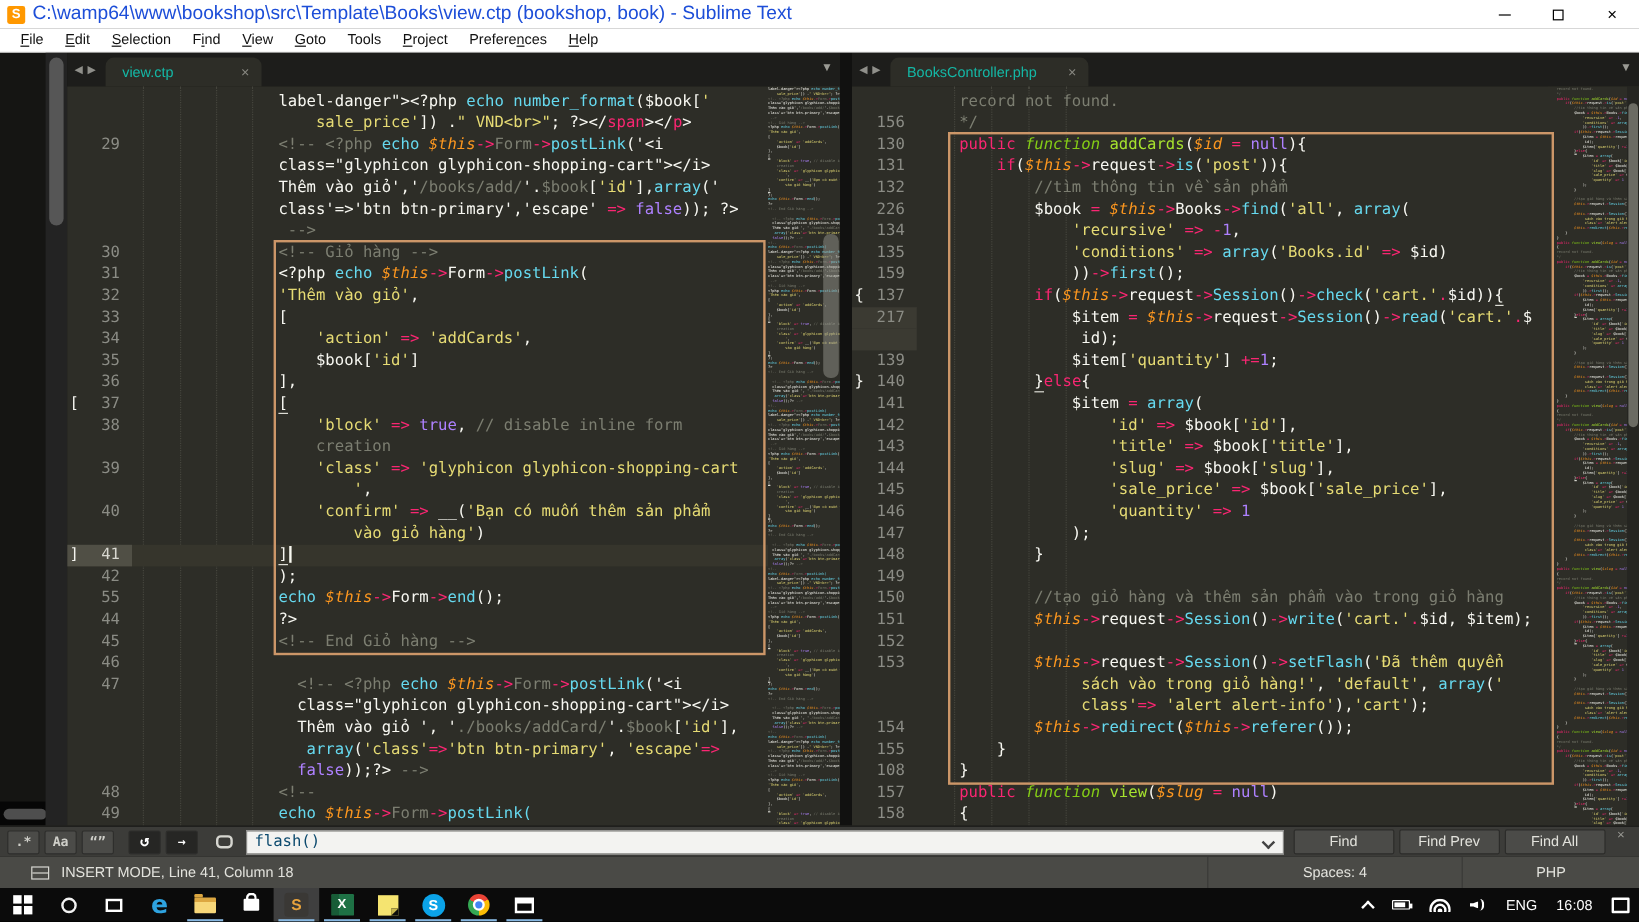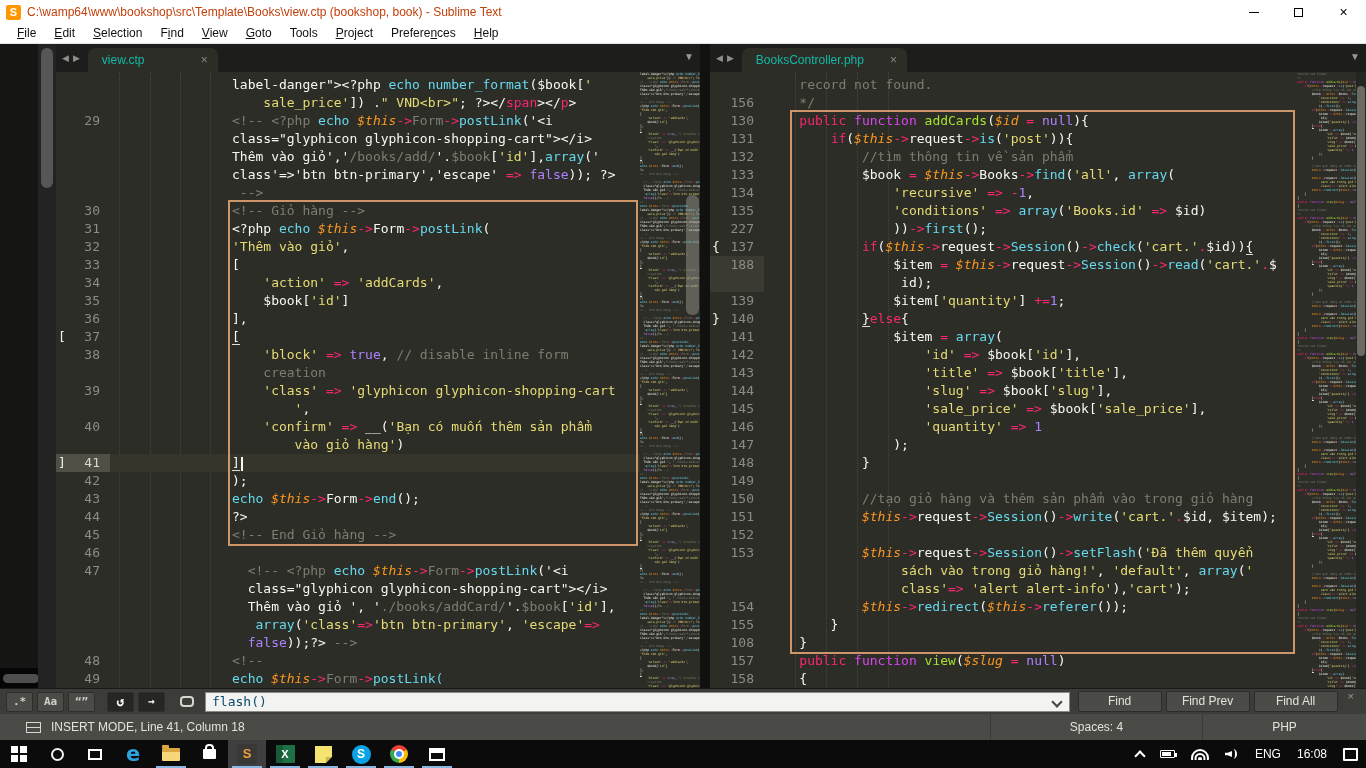--- a/index.html
+++ b/index.html
@@ -2,21 +2,21 @@
 <html><head>
 <meta charset="utf-8">
 <style>
   *{margin:0;padding:0;box-sizing:border-box}
   html,body{width:1366px;height:768px;overflow:hidden;background:#000;font-family:"Liberation Sans",sans-serif}
   .app{position:relative;width:1366px;height:768px}
 
   
   .titlebar{position:absolute;left:0;top:0;width:1366px;height:24px;background:#fff;display:flex;align-items:center;padding-left:6px}
   .st-logo{width:15px;height:15px;background:#ff9800;border-radius:2px;color:#fff;font:bold 11px/15px "Liberation Sans",sans-serif;text-align:center;margin-right:6px}
-  .title-text{font-size:12px;color:#c2410c;white-space:nowrap}
+  .title-text{font-size:16px;color:#1d4ed8;white-space:nowrap}
   .win-controls{position:absolute;right:0;top:0;height:24px;display:flex}
   .win-btn{width:45px;height:24px;display:flex;align-items:center;justify-content:center}
   .glyph-min{width:10px;height:1px;background:#000;display:block}
   .glyph-restore{width:9px;height:9px;border:1px solid #000;position:relative;background:#fff}
   .glyph-restore:before{content:"";position:absolute;left:2px;top:-3px;width:9px;height:9px;border:1px solid #000;z-index:-1}
   .glyph-close{font-size:14px;color:#000;line-height:1}
 
   
   .menubar{position:absolute;left:0;top:24px;width:1366px;height:20px;background:#fff;display:flex;align-items:center;padding-left:8px;border-bottom:1px solid #e2e2e2}
   .menu-item{font-size:12px;color:#111;padding:0 9px;height:20px;line-height:19px}
@@ -58,21 +58,21 @@
   .gmark{position:absolute;left:2px;top:0;color:#f3f3ee}
   .code{position:absolute;top:4px;font:13px/18px "DejaVu Sans Mono",monospace;white-space:pre}
   .pane-left .code{left:54px;width:530px}
   .pane-right .code{left:54px;width:526px}
   .c-row{height:18px;line-height:18px;white-space:pre}
   .pane-left .c-row{padding-left:122px}
   .pane-right .c-row{padding-left:4px}
   .c-row.c-hl{background:#36352c}
 
   .tk-w{color:#f8f8f2}.tk-y{color:#e6db74}.tk-p{color:#f92672}
-  .tk-c{color:#66d9ef}.tk-ci{color:#d946ef;}
+  .tk-c{color:#66d9ef}.tk-ci{color:#84cc16;font-style:italic}
   .tk-g{color:#7c7e71}.tk-o{color:#fd971f;font-style:italic}
   .tk-pu{color:#ae81ff}.tk-gr{color:#a6e22e}
   .tk-wu{color:#f8f8f2;border-bottom:1px solid #ddddd5}
   .cursor{display:inline-block;width:2px;height:14px;background:#f8f8f0;vertical-align:middle;margin-left:1px}
 
   .guide{position:absolute;top:0;height:616px;border-left:1px dotted #45453d}
   .obox{position:absolute;border:2px solid #cc9668;pointer-events:none}
   .pane-left .obox{left:172px;width:410px}
   .pane-right .obox{left:80px;width:505px}
 
@@ -98,21 +98,21 @@
   .find-btn{width:84px;height:21px;background:#4b4b48;border:1px solid #2c2c2a;border-radius:2px;color:#e2e2dc;font-size:12px;text-align:center;line-height:19px}
   .fb-close{color:#9b9b95;font-size:11px;padding:0 6px;align-self:flex-start;line-height:14px}
 
   
   .statusbar{position:absolute;left:0;top:714px;width:1366px;height:26px;background:#4a4a46;display:flex;align-items:center;color:#e3e3dd;font-size:12px}
   .sb-ico{width:15px;height:11px;border:1px solid #d8d8d2;margin:0 10px 0 26px;position:relative}
   .sb-ico:after{content:"";position:absolute;left:0;right:0;top:4px;height:1px;background:#d8d8d2}
   .sb-right{margin-left:auto;display:flex;height:26px}
   .sb-box{height:26px;line-height:26px;text-align:center;border-left:1px solid #3a3a37}
   .sb-spaces{width:212px}
-  .sb-syntax{width:164px}
+  .sb-syntax{width:148px}
 
   
   .taskbar{position:absolute;left:0;top:740px;width:1366px;height:28px;background:#0b0b0b;display:flex;align-items:stretch}
   .tb-cell{width:38px;height:28px;display:flex;align-items:center;justify-content:center;position:relative}
   .tb-cell.running:after{content:"";position:absolute;left:4px;bottom:0;width:30px;height:2px;background:#88b8e2}
   .tb-cell.active{background:#3f3f3f}
   .ico-start{width:16px;height:16px;background:linear-gradient(#fff,#fff) 0 0/7px 7px no-repeat,linear-gradient(#fff,#fff) 100% 0/7px 7px no-repeat,linear-gradient(#fff,#fff) 0 100%/7px 7px no-repeat,linear-gradient(#fff,#fff) 100% 100%/7px 7px no-repeat}
   .ico-search{width:13px;height:13px;border:2px solid #f2f2f2;border-radius:50%}
   .ico-taskview{width:14px;height:11px;border:2px solid #fff;background:transparent}
   .ico-edge{color:#2ea3e0;font:bold 21px/21px "DejaVu Sans",sans-serif}
@@ -223,21 +223,21 @@
             <div class="g-row">36</div>
             <div class="g-row"><span class="gmark">[</span>37</div>
             <div class="g-row">38</div>
             <div class="g-row"></div>
             <div class="g-row">39</div>
             <div class="g-row"></div>
             <div class="g-row">40</div>
             <div class="g-row"></div>
             <div class="g-row g-hl"><span class="gmark">]</span>41</div>
             <div class="g-row">42</div>
-            <div class="g-row">43</div>
+            <div class="g-row">55</div>
             <div class="g-row">44</div>
             <div class="g-row">45</div>
             <div class="g-row">46</div>
             <div class="g-row">47</div>
             <div class="g-row"></div>
             <div class="g-row"></div>
             <div class="g-row"></div>
             <div class="g-row"></div>
             <div class="g-row">48</div>
             <div class="g-row">49</div>
@@ -424,26 +424,26 @@
         <div class="guide" style="left:85px"></div>
         <div class="guide" style="left:116px"></div>
         <div class="guide" style="left:147px"></div>
         <div class="guide" style="left:178px"></div>
         <div class="gutter">
             <div class="g-row"></div>
             <div class="g-row">156</div>
             <div class="g-row">130</div>
             <div class="g-row">131</div>
             <div class="g-row">132</div>
-            <div class="g-row">133</div>
+            <div class="g-row">226</div>
             <div class="g-row">134</div>
             <div class="g-row">135</div>
-            <div class="g-row">227</div>
+            <div class="g-row">159</div>
             <div class="g-row"><span class="gmark">{</span>137</div>
-            <div class="g-row g-soft">188</div>
+            <div class="g-row g-soft">217</div>
             <div class="g-row g-soft"></div>
             <div class="g-row">139</div>
             <div class="g-row"><span class="gmark">}</span>140</div>
             <div class="g-row">141</div>
             <div class="g-row">142</div>
             <div class="g-row">143</div>
             <div class="g-row">144</div>
             <div class="g-row">145</div>
             <div class="g-row">146</div>
             <div class="g-row">147</div>

